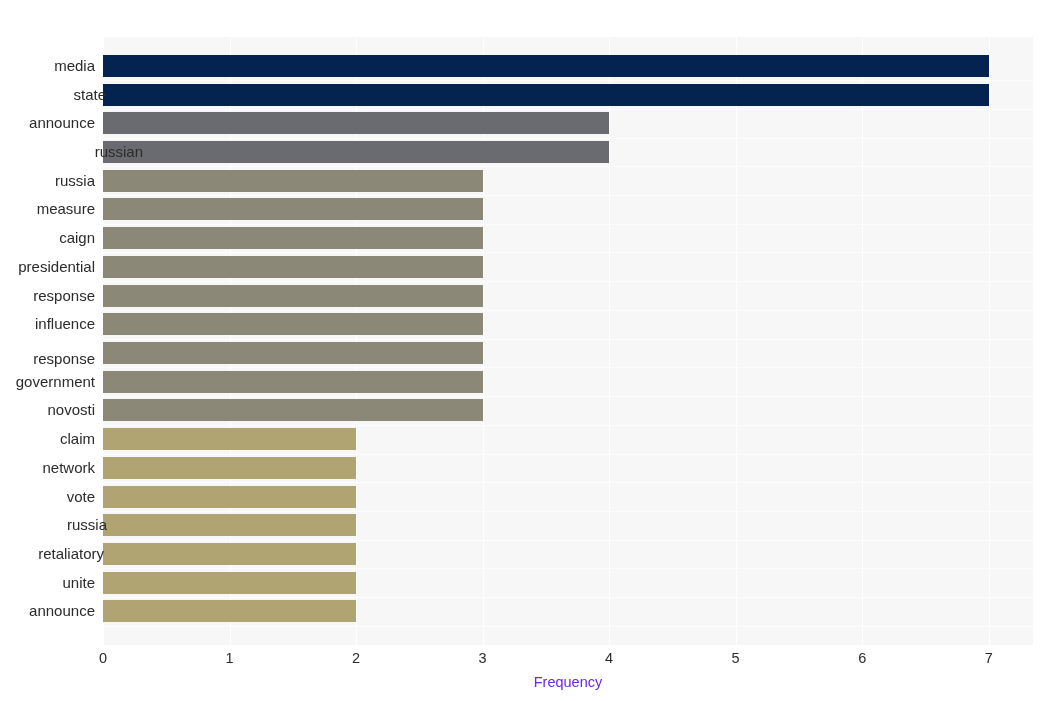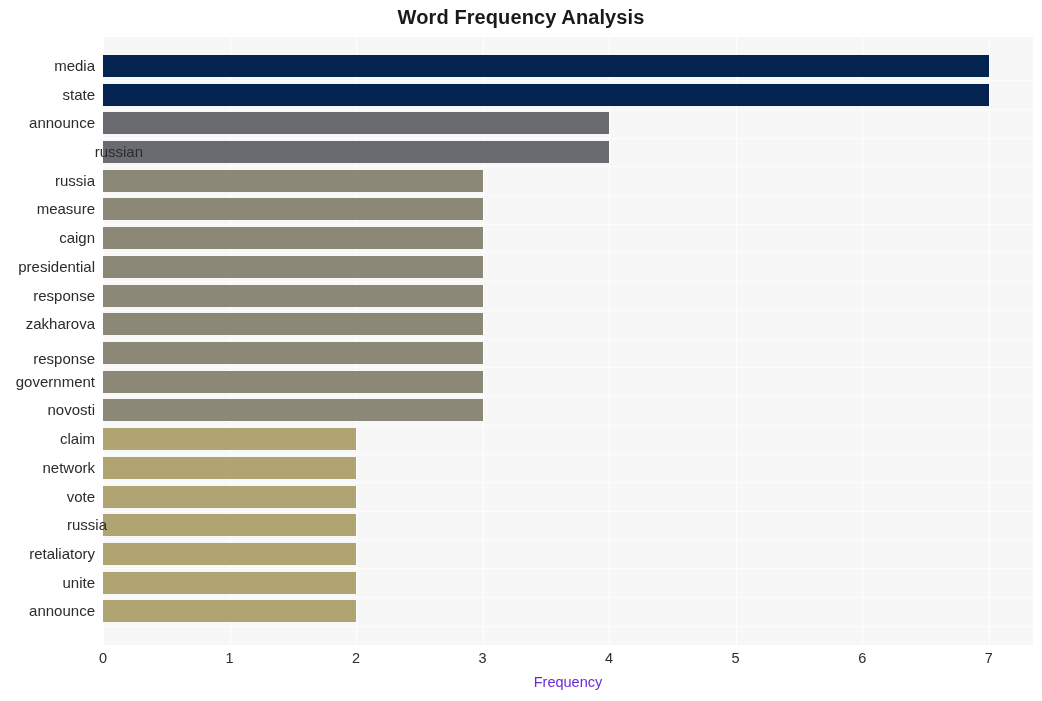--- a/index.html
+++ b/index.html
@@ -97,21 +97,20 @@
     text-align: center;
     font-size: 14.5px;
     color: #6d28d9;
   }
 </style>
 </head>
 <body>
 
 <div id="chart-root">
 
-  <div id="chart-title">Word Frequency Analysis</div>
 
   <div id="plot-area">
       <div class="gridline-v" style="left: 0px;"></div>
       <div class="gridline-v" style="left: 126.531px;"></div>
       <div class="gridline-v" style="left: 253.061px;"></div>
       <div class="gridline-v" style="left: 379.592px;"></div>
       <div class="gridline-v" style="left: 506.122px;"></div>
       <div class="gridline-v" style="left: 632.653px;"></div>
       <div class="gridline-v" style="left: 759.184px;"></div>
       <div class="gridline-v" style="left: 885.714px;"></div>
@@ -152,37 +151,37 @@
       <div class="gridline-h" style="top: 531.404px;"></div>
       <div class="bar" title="retaliatory: 2" style="left: 0px; top: 506.044px; width: 253.061px; background: rgb(176, 164, 114);"></div>
       <div class="gridline-h" style="top: 560.124px;"></div>
       <div class="bar" title="unite: 2" style="left: 0px; top: 534.764px; width: 253.061px; background: rgb(176, 164, 114);"></div>
       <div class="gridline-h" style="top: 588.844px;"></div>
       <div class="bar" title="announce: 2" style="left: 0px; top: 563.484px; width: 253.061px; background: rgb(176, 164, 114);"></div>
     </div>
 
   <div id="ytick-container">
       <div class="ytick" style="top: 56.8063px; left: 0px; width: 95px;">media</div>
-      <div class="ytick" style="top: 85.5262px; left: 0px; width: 95px;">state</div>
+      <div class="ytick" style="top: 85.5262px; left: 11px; width: 95px;">state</div>
       <div class="ytick" style="top: 114.246px; left: 0px; width: 95px;">announce</div>
       <div class="ytick" style="top: 142.966px; left: 0px; width: 95px; margin-left: 48px;">russian</div>
       <div class="ytick" style="top: 171.686px; left: 0px; width: 95px;">russia</div>
       <div class="ytick" style="top: 200.406px; left: 0px; width: 95px;">measure</div>
       <div class="ytick" style="top: 229.126px; left: 0px; width: 95px;">caign</div>
       <div class="ytick" style="top: 257.846px; left: 0px; width: 95px;">presidential</div>
       <div class="ytick" style="top: 286.565px; left: 0px; width: 95px;">response</div>
-      <div class="ytick" style="top: 315.285px; left: 0px; width: 95px;">zakharova</div>
+      <div class="ytick" style="top: 315.285px; left: 0px; width: 95px;">influence</div>
       <div class="ytick" style="top: 350px; left: 0px; width: 95px;">response</div>
       <div class="ytick" style="top: 372.725px; left: 0px; width: 95px;">government</div>
       <div class="ytick" style="top: 401.445px; left: 0px; width: 95px;">novosti</div>
       <div class="ytick" style="top: 430.165px; left: 0px; width: 95px;">claim</div>
       <div class="ytick" style="top: 458.885px; left: 0px; width: 95px;">network</div>
       <div class="ytick" style="top: 487.605px; left: 0px; width: 95px;">vote</div>
       <div class="ytick" style="top: 516.325px; left: 0px; width: 95px; padding-left: 12px;">russia</div>
-      <div class="ytick" style="top: 545.044px; left: 0px; width: 95px;">retaliatory</div>
+      <div class="ytick" style="top: 545.044px; left: 0px; width: 95px; padding-left: 9px;">retaliatory</div>
       <div class="ytick" style="top: 573.764px; left: 0px; width: 95px;">unite</div>
       <div class="ytick" style="top: 602.484px; left: 0px; width: 95px;">announce</div>
     </div>
   <div id="xtick-container">
       <div class="xtick" style="left: 103px;">0</div>
       <div class="xtick" style="left: 229.531px;">1</div>
       <div class="xtick" style="left: 356.061px;">2</div>
       <div class="xtick" style="left: 482.592px;">3</div>
       <div class="xtick" style="left: 609.122px;">4</div>
       <div class="xtick" style="left: 735.653px;">5</div>

